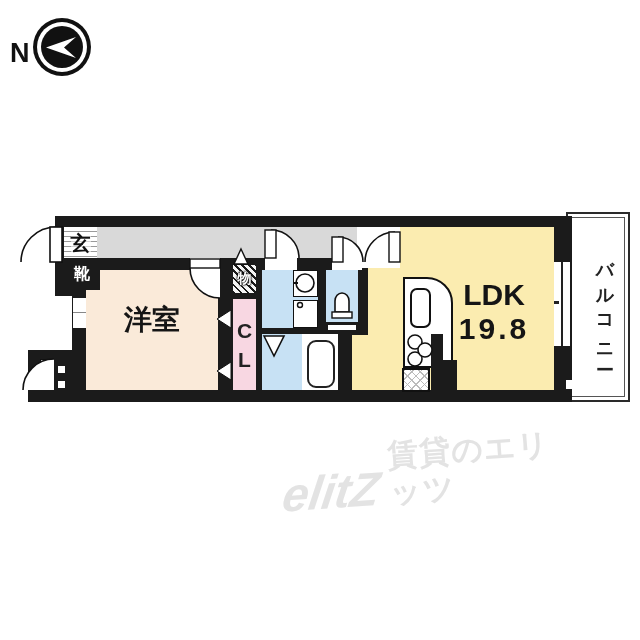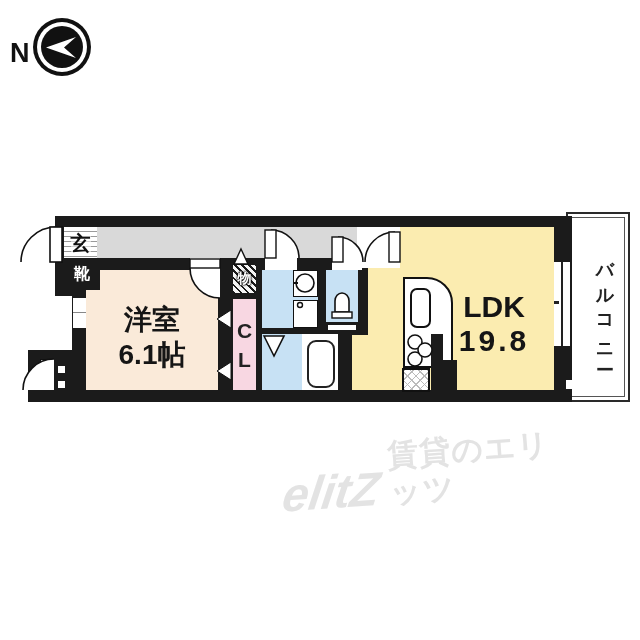--- a/index.html
+++ b/index.html
@@ -73,21 +73,21 @@
   .window-east{left:554px;top:262px;width:16px;height:84px;background:#fff;}
   .window-east-line{left:7px;top:0;width:2px;height:84px;background:#222;}
   .window-east-tick{left:0;top:39px;width:5px;height:3px;background:#222;}
   .balcony-sq{left:566px;top:380px;width:9px;height:9px;background:#fff;}
   .ps-slot{left:40px;top:359px;width:14px;height:31px;background:#fff;border:1px solid #111;box-sizing:border-box;}
   .ps-dot1{left:58px;top:366px;width:7px;height:7px;background:#fff;}
   .ps-dot2{left:58px;top:381px;width:7px;height:7px;background:#fff;}
   
   .room-label{text-align:center;color:#151515;}
   .yoshitsu-label{left:86px;top:302px;width:132px;line-height:35px;font-size:28px;font-weight:600;}
-  .ldk-label{left:428px;top:278px;width:132px;line-height:34px;font-size:30px;font-weight:600;margin-top:12px;}
+  .ldk-label{left:428px;top:278px;width:132px;line-height:34px;font-size:30px;font-weight:600;}
   .ldk-size{letter-spacing:3px;}
   .svg-layer{left:0;top:0;width:640px;height:640px;pointer-events:none;}
   
   .watermark{left:282px;top:438px;width:300px;height:70px;transform:rotate(-4deg);color:#e3e3e3;
     display:flex;align-items:flex-end;gap:10px;}
   .wm-logo{font-size:47px;font-weight:900;font-style:italic;transform:skewX(-12deg);line-height:1;}
   .wm-text{font-size:31px;font-weight:900;line-height:1.2;letter-spacing:1px;}
 </style>
 </head>
 <body>
@@ -197,21 +197,20 @@
   <rect x="332" y="312" width="20" height="6" fill="#fff" stroke="#111" stroke-width="1.4"></rect>
 
   <polygon points="241,249 248,264 234,264" fill="#fff" stroke="#111" stroke-width="1.4"></polygon>
 
   <polygon points="231,310 231,328 217,319" fill="#fff" stroke="#111" stroke-width="1"></polygon>
   <polygon points="231,362 231,380 217,371" fill="#fff" stroke="#111" stroke-width="1"></polygon>
 </svg>
 
 <div class="abs room-label yoshitsu-label">
   <div>洋室</div>
-  <div>6.1帖</div>
 </div>
 <div class="abs room-label ldk-label">
   <div>LDK</div>
   <div class="ldk-size">19.8</div>
 </div>
 
 <div class="abs watermark">
   <span class="wm-logo">elitZ</span>
   <span class="wm-text">賃貸のエリッツ</span>
 </div>

